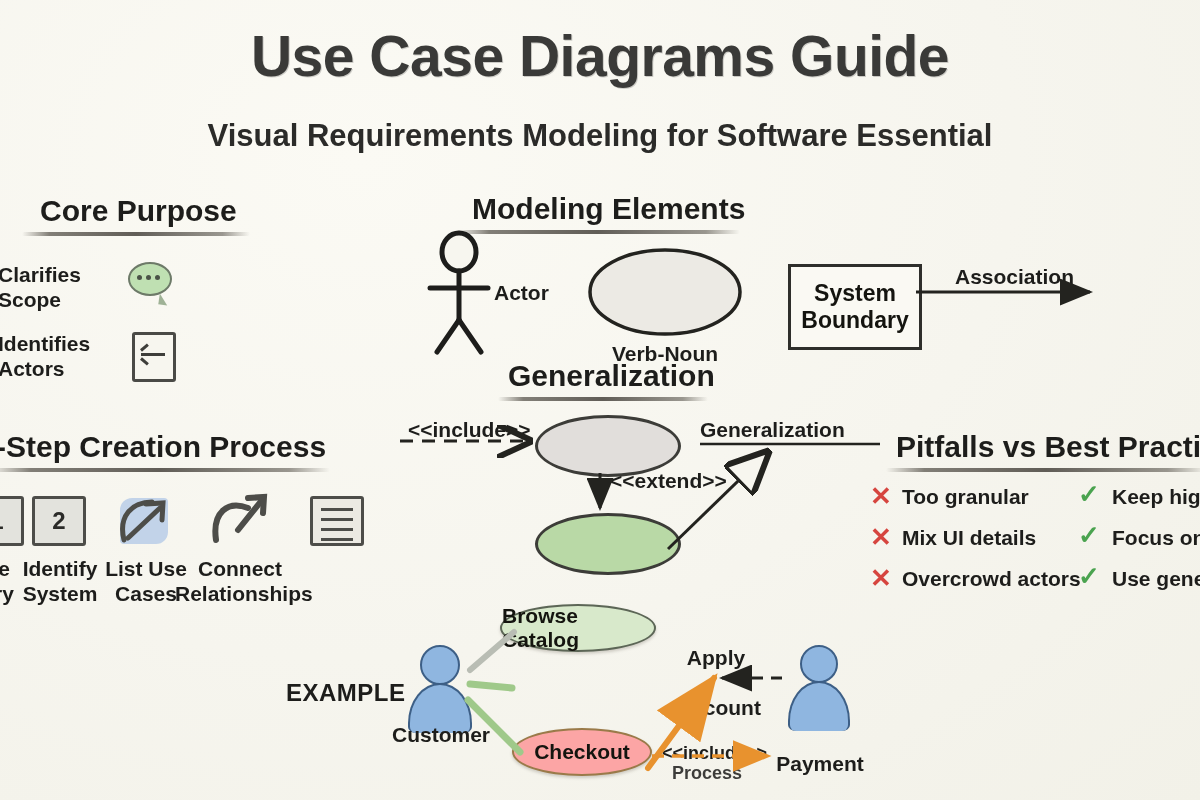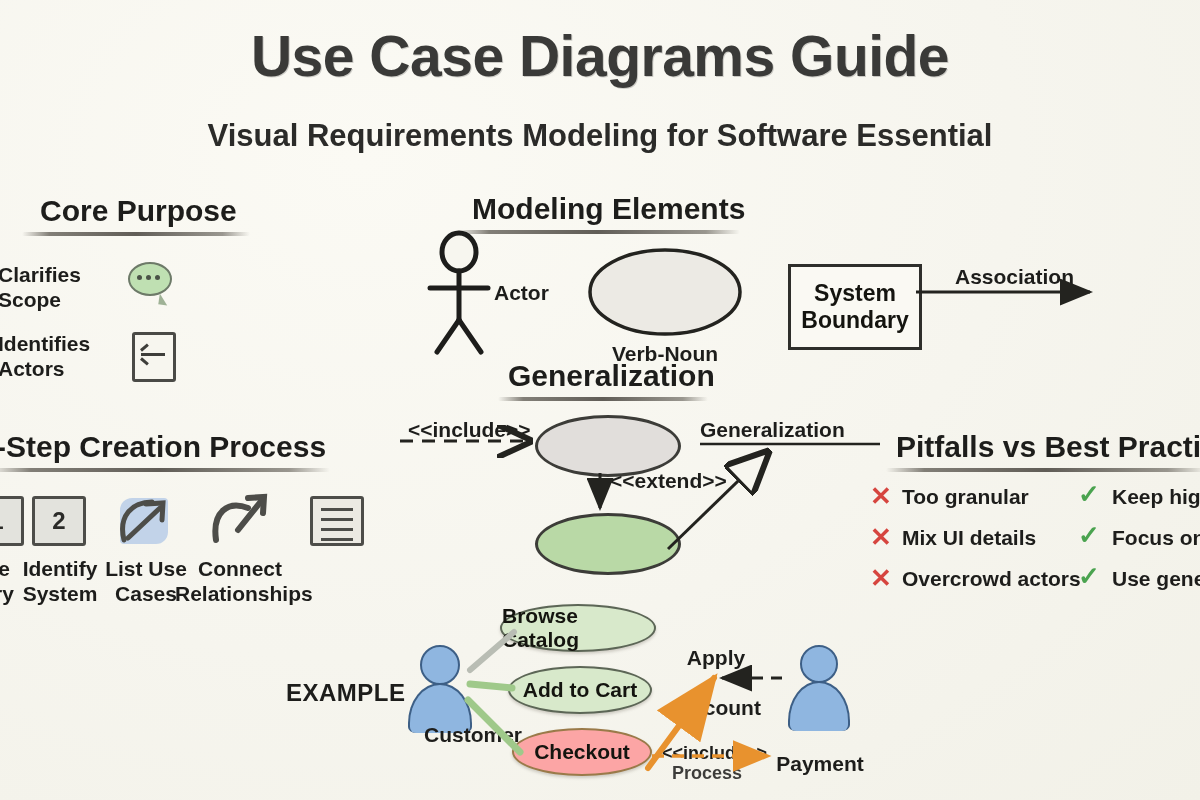--- a/index.html
+++ b/index.html
@@ -210,24 +210,23 @@
   <div class="lbl" style="left:1112px;top:525px;white-space:nowrap;">Focus on f</div>
   <div class="ckmark" style="left:1078px;top:563px;">✓</div>
   <div class="lbl" style="left:1112px;top:566px;white-space:nowrap;">Use gener</div>
 
   <div class="lbl" style="left:286px;top:680px;font-size:24px;letter-spacing:.5px;">EXAMPLE</div>
 
   <div class="person" style="left:406px;top:645px;width:66px;height:86px;">
     <span class="head" style="left:14px;top:0;width:36px;height:36px;"></span>
     <span class="body" style="left:2px;top:38px;width:60px;height:48px;"></span>
   </div>
-  <div class="lbl lbl-c" style="left:386px;top:722px;width:110px;margin-left:32px;">Customer</div>
+  <div class="lbl lbl-c" style="left:386px;top:722px;width:110px;">Customer</div>
 
   <div class="uc green" style="left:500px;top:604px;width:152px;height:44px;">Browse Catalog</div>
-  <div class="uc green" style="left:508px;top:666px;width:140px;height:44px;">Add to Cart</div>
   <div class="uc tan" style="left:512px;top:728px;width:136px;height:44px;">Checkout</div>
 
   <div class="lbl lbl-c" style="left:664px;top:620px;width:104px;">
     <span>Apply</span><br>
     <span>Discount</span>
   </div>
 
   <div class="lbl small" style="left:662px;top:742px;">&lt;&lt;include&gt;&gt;</div>
   <div class="lbl small" style="left:672px;top:762px;opacity:.85;">Process</div>
 

